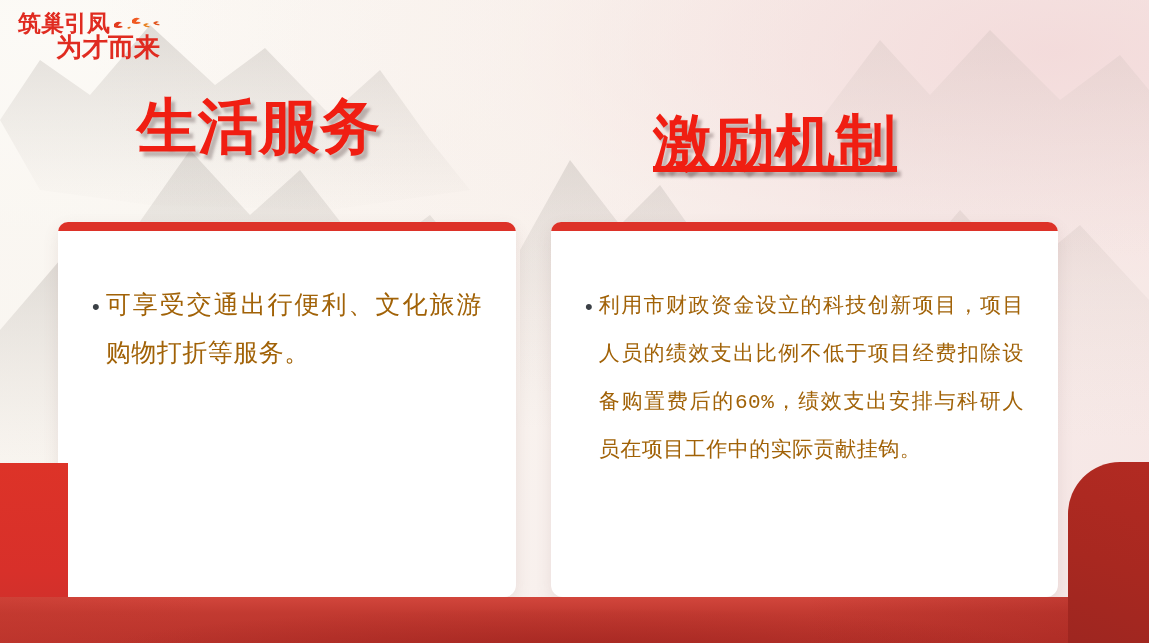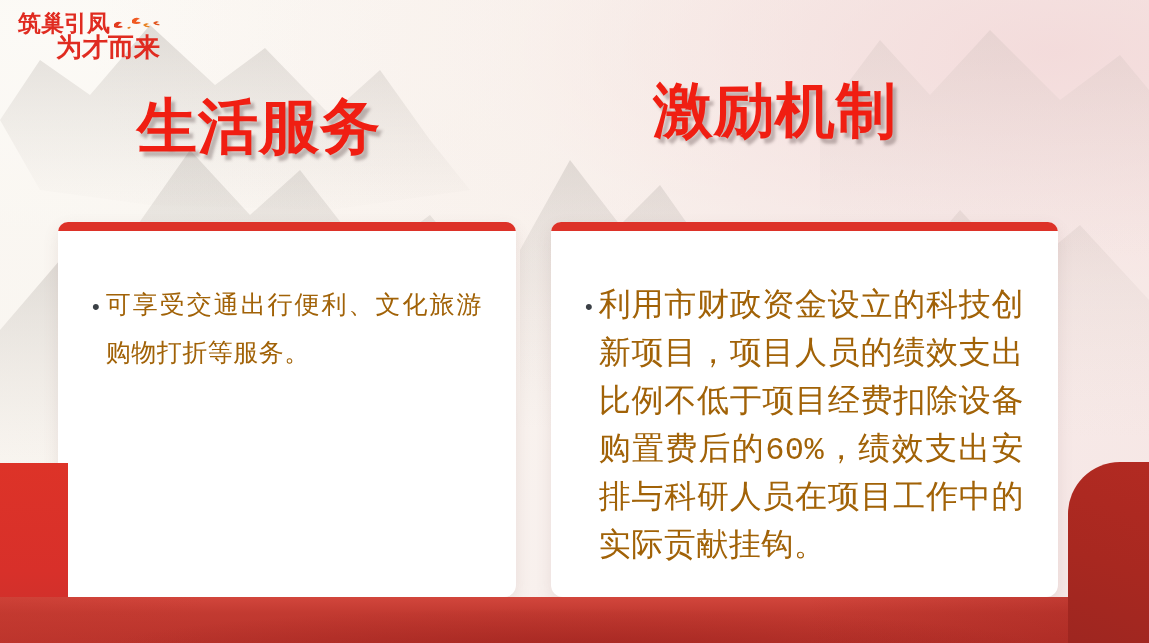--- a/index.html
+++ b/index.html
@@ -42,21 +42,21 @@
   .heading{
     position:absolute;
     font-size:60px;line-height:1;font-weight:bold;
     color:#f01e12;
     font-family:"DejaVu Sans","Liberation Sans",sans-serif;
     white-space:nowrap;
     text-shadow:4px 5px 3px rgba(90,70,70,.35);
     letter-spacing:1px;
   }
   #heading-left{left:137px;top:96px;}
-  #heading-right{left:653px;top:80px;}
+  #heading-right{left:653px;top:112px;text-decoration:underline;}
 
   
   .card{
     position:absolute;
     background:#ffffff;
     border-radius:10px 10px 12px 12px;
     box-shadow:0 6px 16px rgba(120,80,80,.12);
     overflow:hidden;
   }
   .card-topbar{
@@ -78,21 +78,21 @@
     margin-right:6px;
   }
   .bullet-text{
     flex:1 1 auto;
     font-size:25px;line-height:48px;
     color:#a16207;
     font-family:Liberation Mono, monospace;
     letter-spacing:.5px;
     text-align:justify;
   }
-  #card-right .bullet-text{font-size:32px;}
+  #card-right .bullet-text{font-size:21px;}
 
   
   .red-left-block{
     position:absolute;left:0;top:463px;width:68px;height:180px;
     background:linear-gradient(180deg,#dd3328 0%,#d8302a 60%,#c9302c 100%);
   }
   .red-right-block{
     position:absolute;left:1068px;top:462px;width:81px;height:181px;
     background:linear-gradient(200deg,#b22a22 0%,#a82820 55%,#9e2620 100%);
     border-radius:52px 0 0 0;

